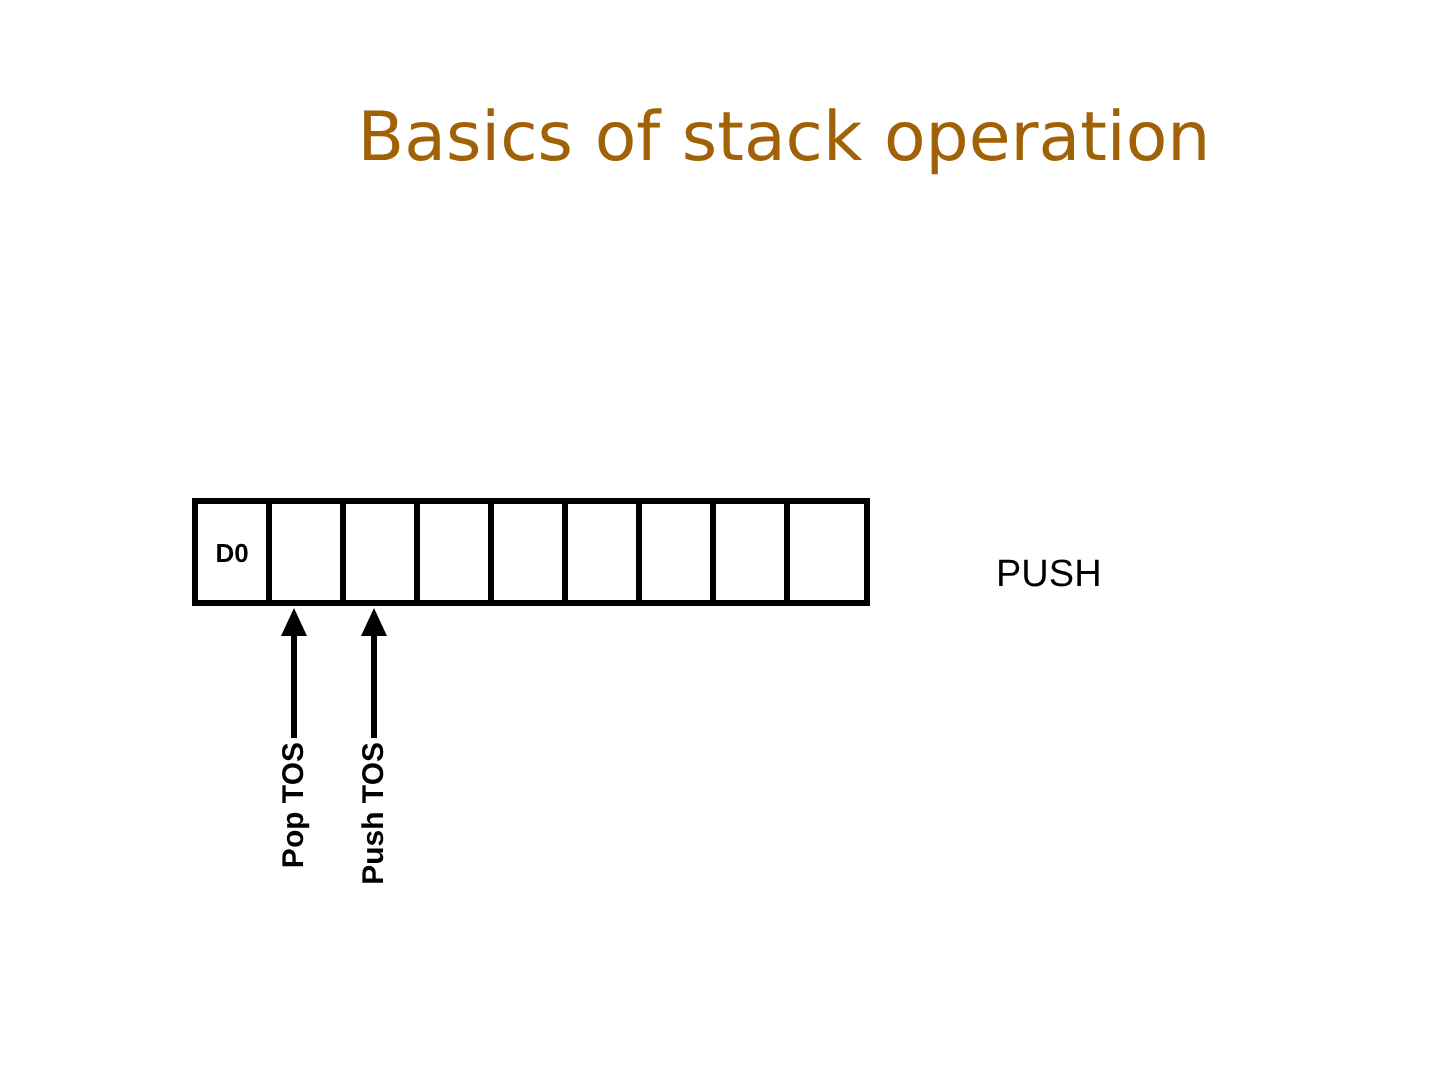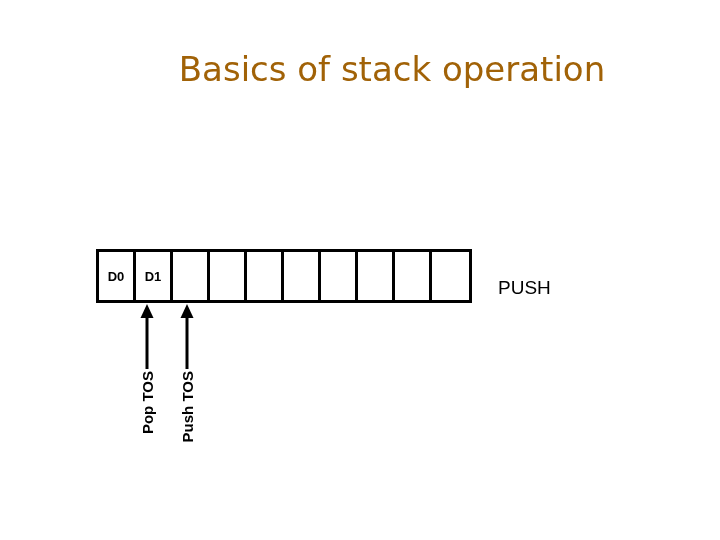--- a/index.html
+++ b/index.html
@@ -126,23 +126,20 @@
 
 <div class="slide">
 
   <div class="slide-title">Basics of stack operation</div>
 
   <div class="stack">
     <div class="stack-cell">
       <span class="cell-label">D0</span>
     </div>
     <div class="stack-cell">
-      <span class="cell-label">D1</span>
-    </div>
-    <div class="stack-cell">
       <span class="cell-label"></span>
     </div>
     <div class="stack-cell">
       <span class="cell-label"></span>
     </div>
     <div class="stack-cell">
       <span class="cell-label"></span>
     </div>
     <div class="stack-cell">
       <span class="cell-label"></span>

